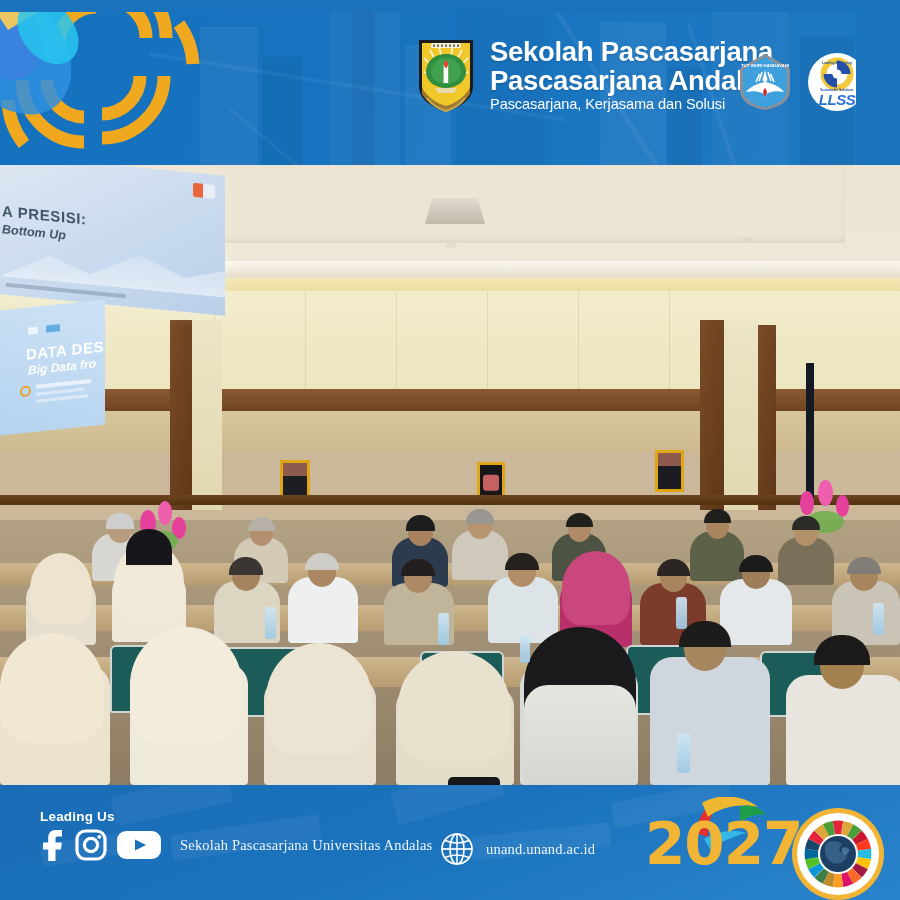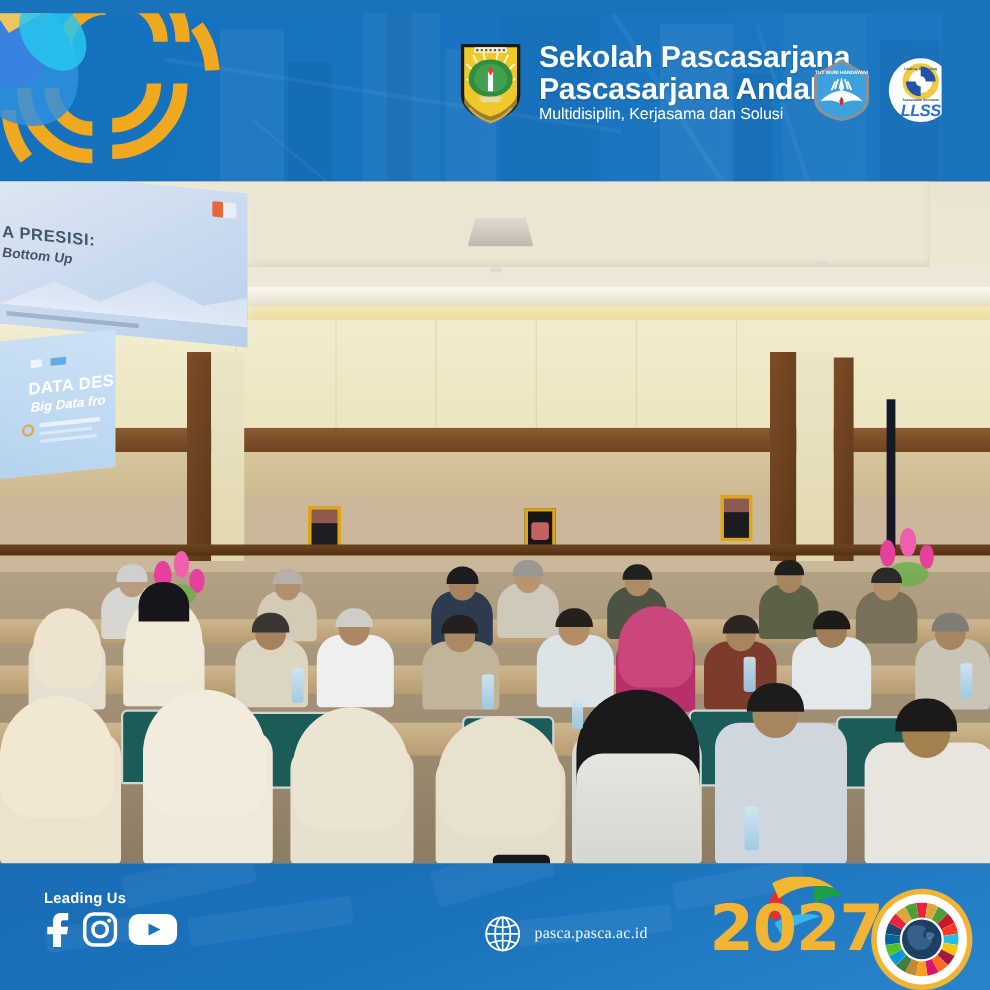--- a/index.html
+++ b/index.html
@@ -214,21 +214,21 @@
             <rect x="30" y="8.6" width="2" height="2"></rect>
           <rect x="34" y="8.6" width="2" height="2"></rect>
             <rect x="38" y="8.6" width="2" height="2"></rect>
           <rect x="42" y="8.6" width="2" height="2"></rect>
         </g>
       </svg>
 
       <div class="hdr-text">
         <div class="hdr-l1">Sekolah Pascasarjana</div>
         <div class="hdr-l2">Pascasarjana Andalas</div>
-        <div class="hdr-l3">Multidisiplin, Kerjasama dan Solusi</div>
+        <div class="hdr-l3">Pascasarjana, Kerjasama dan Solusi</div>
       </div>
     </div>
 
     <div class="hdr-badges">
 
       <svg class="badge" viewBox="0 0 60 60">
         <path d="M30 2 L55 16 v22 c0 12 -13 18 -25 20 C18 56 5 50 5 38 V16 Z" fill="#8a9096"></path>
         <path d="M30 5 L52 17.5 v20 c0 10.5 -11.5 16 -22 18 C19.5 53.5 8 48 8 37.5 v-20 Z" fill="#3fa0de"></path>
         <text x="30" y="15" font-size="4.4" fill="#ffffff" text-anchor="middle" font-family="'Liberation Sans',sans-serif" font-weight="bold" transform="rotate(0 30 15)">TUT WURI HANDAYANI</text>
         <path d="M30 18 l2.5 10 l-2.5 3 l-2.5 -3 Z" fill="#ffffff"></path>
@@ -512,32 +512,33 @@
       </svg>
       <svg class="si" width="32" height="32" viewBox="0 0 32 32">
         <rect x="2" y="2" width="28" height="28" rx="8.5" fill="none" stroke="#ffffff" stroke-width="3.2"></rect>
         <circle cx="16" cy="16" r="6.6" fill="none" stroke="#ffffff" stroke-width="3.2"></circle>
         <circle cx="24.3" cy="7.9" r="1.9" fill="#ffffff"></circle>
       </svg>
       <svg class="si" width="46" height="32" viewBox="0 0 46 32">
         <rect x="1" y="2" width="44" height="28" rx="9" fill="#ffffff"></rect>
         <path d="M19 10.5 L30 16 L19 21.5 Z" fill="#1a72bd"></path>
       </svg>
+      <span class="social-text">Sekolah Pascasarjana Universitas Andalas</span>
     </div>
 
     <div class="web-row" style="position:absolute;left:440px;top:47px;">
       <svg width="34" height="34" viewBox="0 0 34 34">
         <circle cx="17" cy="17" r="15" fill="none" stroke="#ffffff" stroke-width="1.7"></circle>
         <ellipse cx="17" cy="17" rx="7" ry="15" fill="none" stroke="#ffffff" stroke-width="1.7"></ellipse>
         <line x1="2" y1="17" x2="32" y2="17" stroke="#ffffff" stroke-width="1.7"></line>
         <path d="M5 8.5 q12 5 24 0" fill="none" stroke="#ffffff" stroke-width="1.5"></path>
         <path d="M5 25.5 q12 -5 24 0" fill="none" stroke="#ffffff" stroke-width="1.5"></path>
         <line x1="17" y1="2" x2="17" y2="32" stroke="#ffffff" stroke-width="1.5"></line>
       </svg>
-      <span class="web-text">pasca.pasca.ac.id</span>
+      <span class="web-text">unand.unand.ac.id</span>
     </div>
 
     <svg class="year-decor" style="position:absolute;left:688px;top:12px;" viewBox="0 0 86 58">
       <path d="M8 36 C10 18 20 6 32 2 C24 14 20 26 20 40 Z" fill="#e03030"></path>
       <path d="M14 6 C34 -6 58 0 70 10 C52 6 32 10 20 20 Z" fill="#f0b830"></path>
       <path d="M52 10 C62 6 72 10 78 18 C68 16 58 20 52 26 Z" fill="#1f9e4a"></path>
       <path d="M16 42 C30 34 46 32 58 36 C44 40 30 46 22 52 Z" fill="#35b7e8"></path>
     </svg>
 
     <div class="year" style="position:absolute;left:645px;top:30px;">2027</div>

